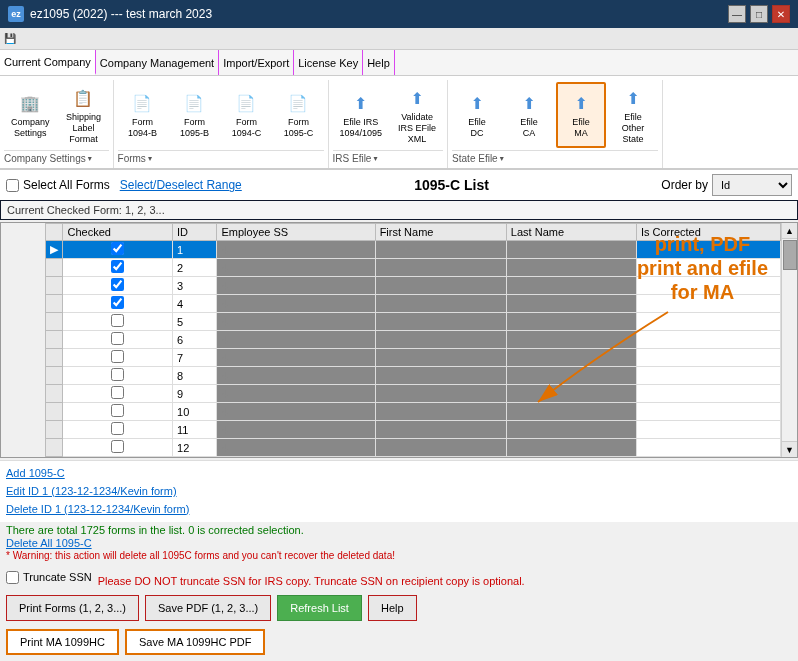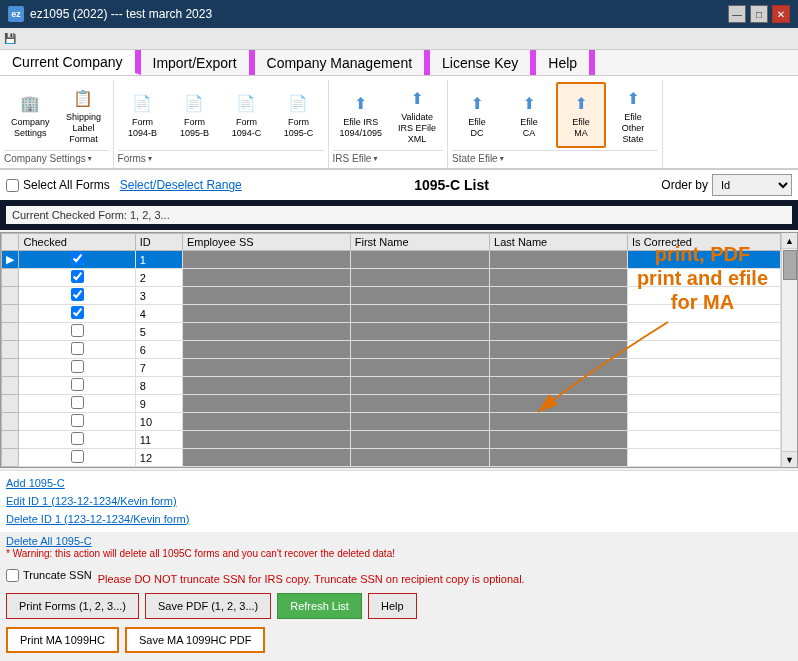--- a/index.html
+++ b/index.html
@@ -12,21 +12,21 @@
     .title-controls { display: flex; gap: 4px; }
     .title-btn { width: 18px; height: 18px; border: 1px solid #666; background: #d0d0d0; color: #333; cursor: pointer; display: flex; align-items: center; justify-content: center; font-size: 10px; }
     .title-btn.close { background: #c0392b; color: white; border-color: #a93226; }
     
     
     .quick-bar { background: #e8e8e8; height: 22px; display: flex; align-items: center; padding: 0 4px; border-bottom: 1px solid #ccc; }
     .quick-icon { font-size: 10px; color: #555; cursor: pointer; }
     
     
     .tab-bar { background: #f5f5f5; display: flex; border-bottom: 1px solid #ccc; height: 26px; }
-    .tab { padding: 4px 12px; font-size: 14px; cursor: pointer; border-right: 6px solid #d946ef; display: flex; align-items: center; }
+    .tab { padding: 4px 4px; font-size: 11px; cursor: pointer; border-right: 1px solid #d946ef; display: flex; align-items: center; }
     .tab.active { background: white; border-bottom: 2px solid white; font-weight: 500; }
     
     
     .ribbon { background: white; border-bottom: 2px solid #ccc; padding: 4px 0 0 0; display: flex; }
     .ribbon-group { display: flex; flex-direction: column; border-right: 1px solid #ddd; padding: 2px 4px; min-width: fit-content; }
     .ribbon-buttons { display: flex; gap: 2px; flex: 1; }
     .ribbon-label { text-align: center; font-size: 10px; color: #555; padding: 2px 0; border-top: 1px solid #ddd; margin-top: 2px; display: flex; align-items: center; gap: 2px; }
     .ribbon-label-arrow { font-size: 8px; }
     .ribbon-btn { display: flex; flex-direction: column; align-items: center; justify-content: center; padding: 3px 6px; border: 1px solid transparent; border-radius: 2px; cursor: pointer; min-width: 50px; background: transparent; font-size: 10px; text-align: center; gap: 2px; }
     .ribbon-btn.active { background: #fff0e0; border-color: #e07000; border-width: 2px; }
@@ -35,21 +35,21 @@
     
     
     .form-controls { display: flex; align-items: center; gap: 10px; padding: 4px 6px; background: white; }
     .checkbox-label { display: flex; align-items: center; gap: 4px; cursor: pointer; }
     .link { color: #0066cc; text-decoration: underline; cursor: pointer; font-size: 12px; }
     .list-title { font-size: 14px; font-weight: bold; flex: 1; text-align: center; }
     .order-by { display: flex; align-items: center; gap: 4px; }
     .order-select { height: 22px; border: 1px solid #999; padding: 0 4px; font-size: 11px; min-width: 80px; }
     
     
-    .checked-form-info { background: #f5f5f5; border: 6px solid #0f172a; padding: 3px 6px; font-size: 11px; color: #333; }
+    .checked-form-info { background: #f5f5f5; border: 1px solid #0f172a; padding: 3px 6px; font-size: 11px; color: #333; }
     
     
     .table-container { border: 1px solid #999; overflow: hidden; position: relative; }
     .data-table { width: 100%; border-collapse: collapse; background: white; }
     .data-table th { background: #e8e8e8; border: 1px solid #bbb; padding: 2px 4px; font-size: 11px; text-align: left; font-weight: normal; position: sticky; top: 0; }
     .data-table td { border: 1px solid #ddd; padding: 1px 4px; font-size: 11px; height: 18px; }
     .data-table .row-indicator { width: 14px; background: #e8e8e8; border: 1px solid #bbb; text-align: center; }
     .data-table .active-row td { background: #0078d4; color: white; }
     
     
@@ -85,22 +85,22 @@
     <div class="title-btn close">✕</div>
   </div>
 </div>
 
 <div class="quick-bar">
   <span class="quick-icon">💾</span>
 </div>
 
 <div class="tab-bar">
   <div class="tab active">Current Company</div>
+  <div class="tab">Company Management</div>
   <div class="tab">Import/Export</div>
-  <div class="tab">Company Management</div>
   <div class="tab">License Key</div>
   <div class="tab">Help</div>
 </div>
 
 <div class="ribbon">
 
   <div class="ribbon-group">
     <div class="ribbon-buttons">
       <div class="ribbon-btn">
         <div class="ribbon-btn-icon">🏢</div>
@@ -200,21 +200,21 @@
       <option>SS</option>
     </select>
   </div>
 </div>
 
 <div class="checked-form-info">Current Checked Form: 1, 2, 3...</div>
 
 <div class="annotation-area" style="position:relative;">
 
   <div class="table-container" style="margin: 2px 0; position: relative;">
-    <div style="display:flex;">
+    <div style="display:flex;padding-left:44px;">
       <div style="flex:1; overflow:hidden;">
         <table class="data-table">
           <thead>
             <tr>
               <th style="width:14px;"></th>
               <th>Checked</th>
               <th>ID</th>
               <th>Employee SS</th>
               <th>First Name</th>
               <th>Last Name</th>
@@ -360,20 +360,21 @@
 </div>
 
 <div class="bottom-links">
   <a class="link">Add 1095-C</a>
   <a class="link">Edit ID 1 (123-12-1234/Kevin form)</a>
   <a class="link">Delete ID 1 (123-12-1234/Kevin form)</a>
 </div>
 
 <div style="display:flex; gap:20px; padding: 2px 6px;">
   <div style="flex:1;">
+    <div style="color:#007700; font-size:11px;">There are total 1725 forms in the list. 0 is corrected selection.</div>
     <a class="link" style="font-size:11px;">Delete All 1095-C</a>
     <div style="color:#cc0000; font-size:10px;">* Warning: this action will delete all 1095C forms and you can't recover the deleted data!</div>
   </div>
 </div>
 
 <div class="truncate-row">
   <label class="checkbox-label">
     <input type="checkbox" style="">
     <span>Truncate SSN</span>
   </label>

